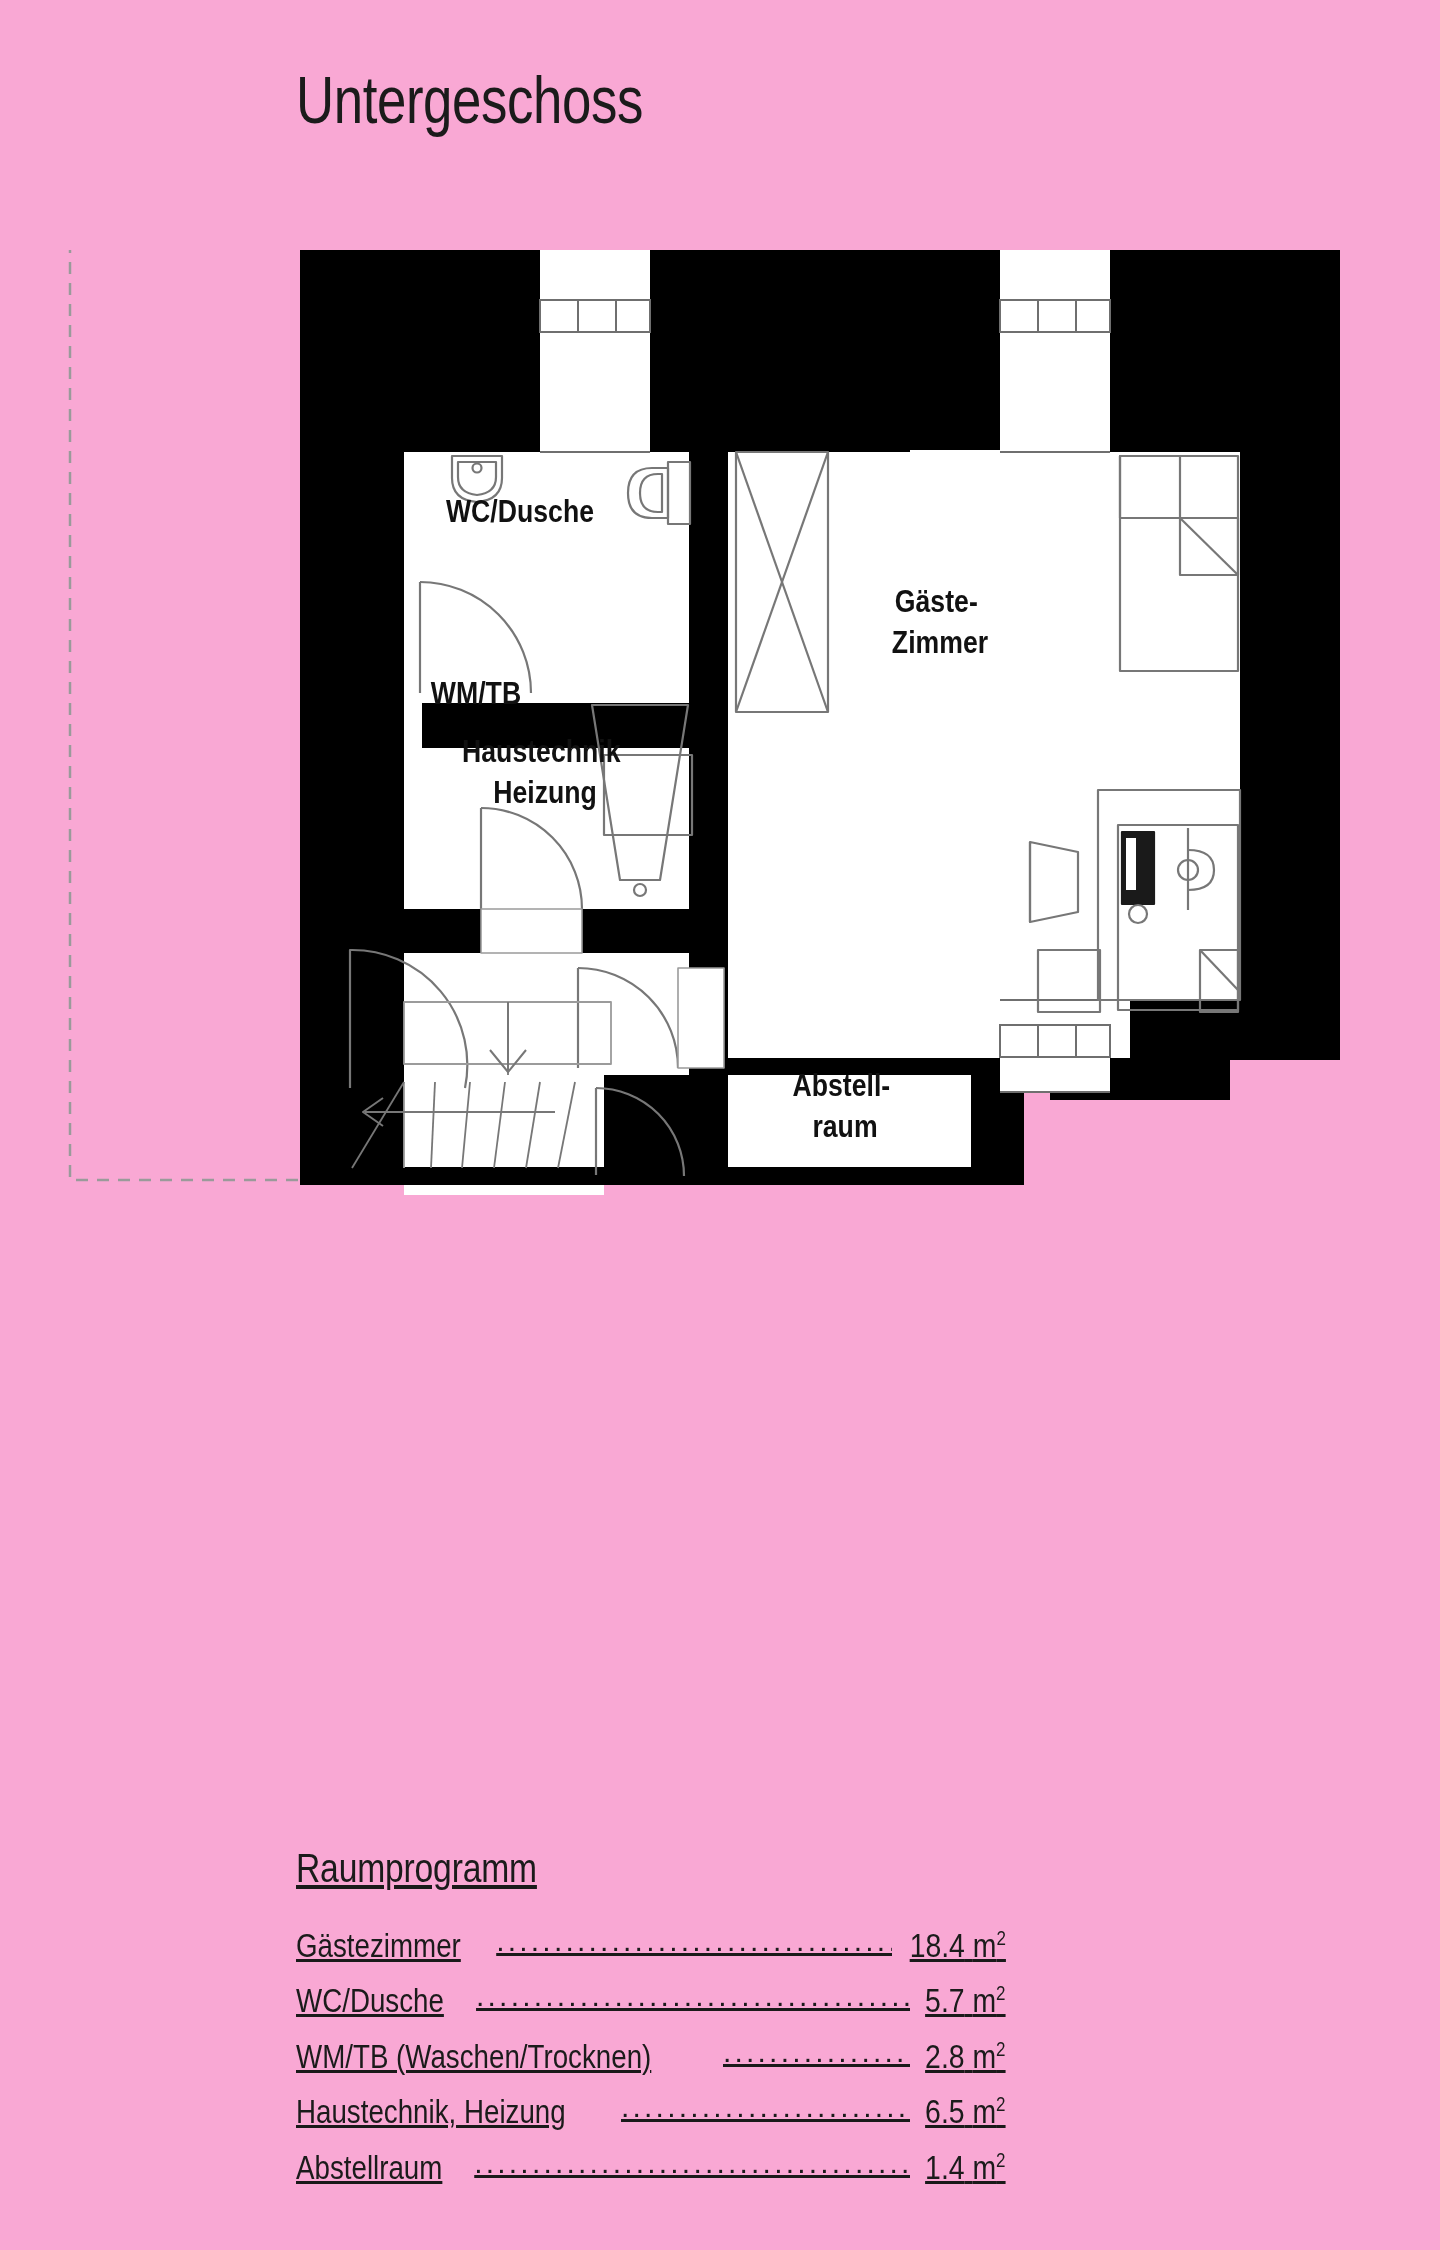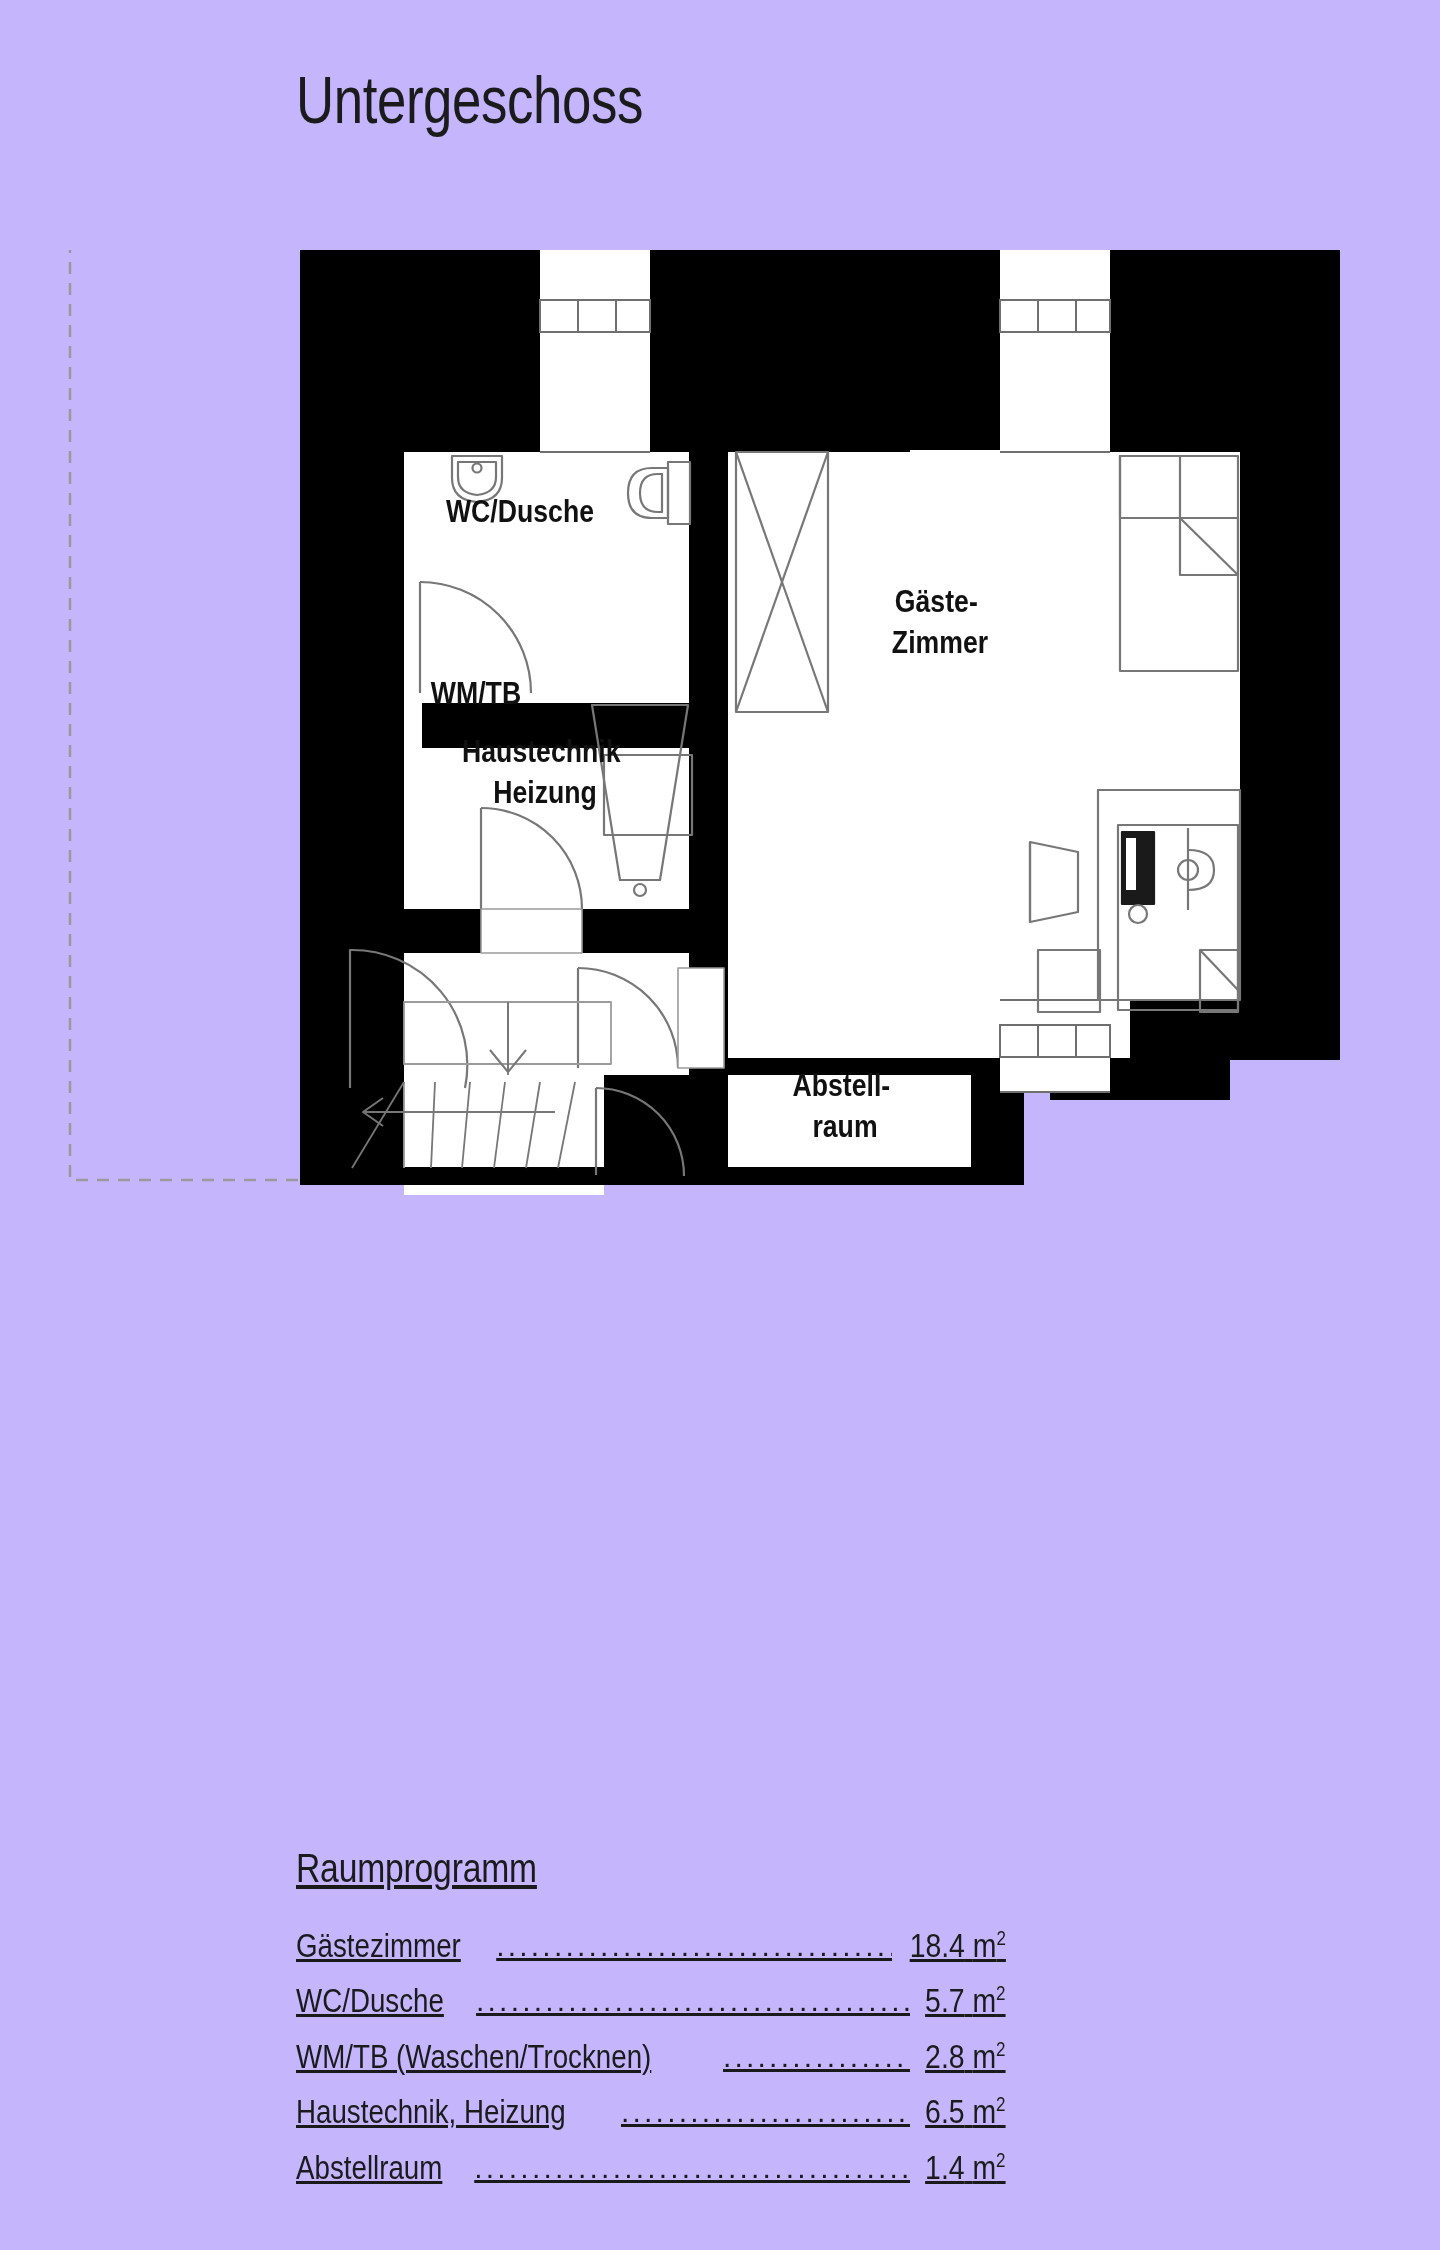--- a/index.html
+++ b/index.html
@@ -11,21 +11,21 @@
     width: 1440px;
     height: 2250px;
     font-family: "Liberation Sans", sans-serif;
     color: #1a1a1a;
     position: relative;
     overflow: hidden;
   }
   #sheet {
     position: absolute;
     inset: 0;
-    background: #c4b5fd;
+    background: #f9a8d4;
   }
   .title {
     position: absolute;
     left: 296px;
     top: 62px;
     font-size: 66px;
     font-weight: 400;
     letter-spacing: -0.5px;
     transform: scaleX(0.80);
     transform-origin: left top;
@@ -63,21 +63,21 @@
     font-size: 41px;
     font-weight: 400;
     letter-spacing: -0.2px;
     transform: scaleX(0.82);
     transform-origin: left top;
     color: #1b1b1b;
     white-space: nowrap;
   }
   .prow {
     display: flex;
-    align-items: flex-end;
+    align-items: flex-start;
     width: 710px;
     font-size: 33px;
     line-height: 1.68;
     color: #1b1b1b;
   }
   .pname {
     transform: scaleX(0.84);
     transform-origin: left center;
     white-space: nowrap;
     flex: 0 0 auto;

